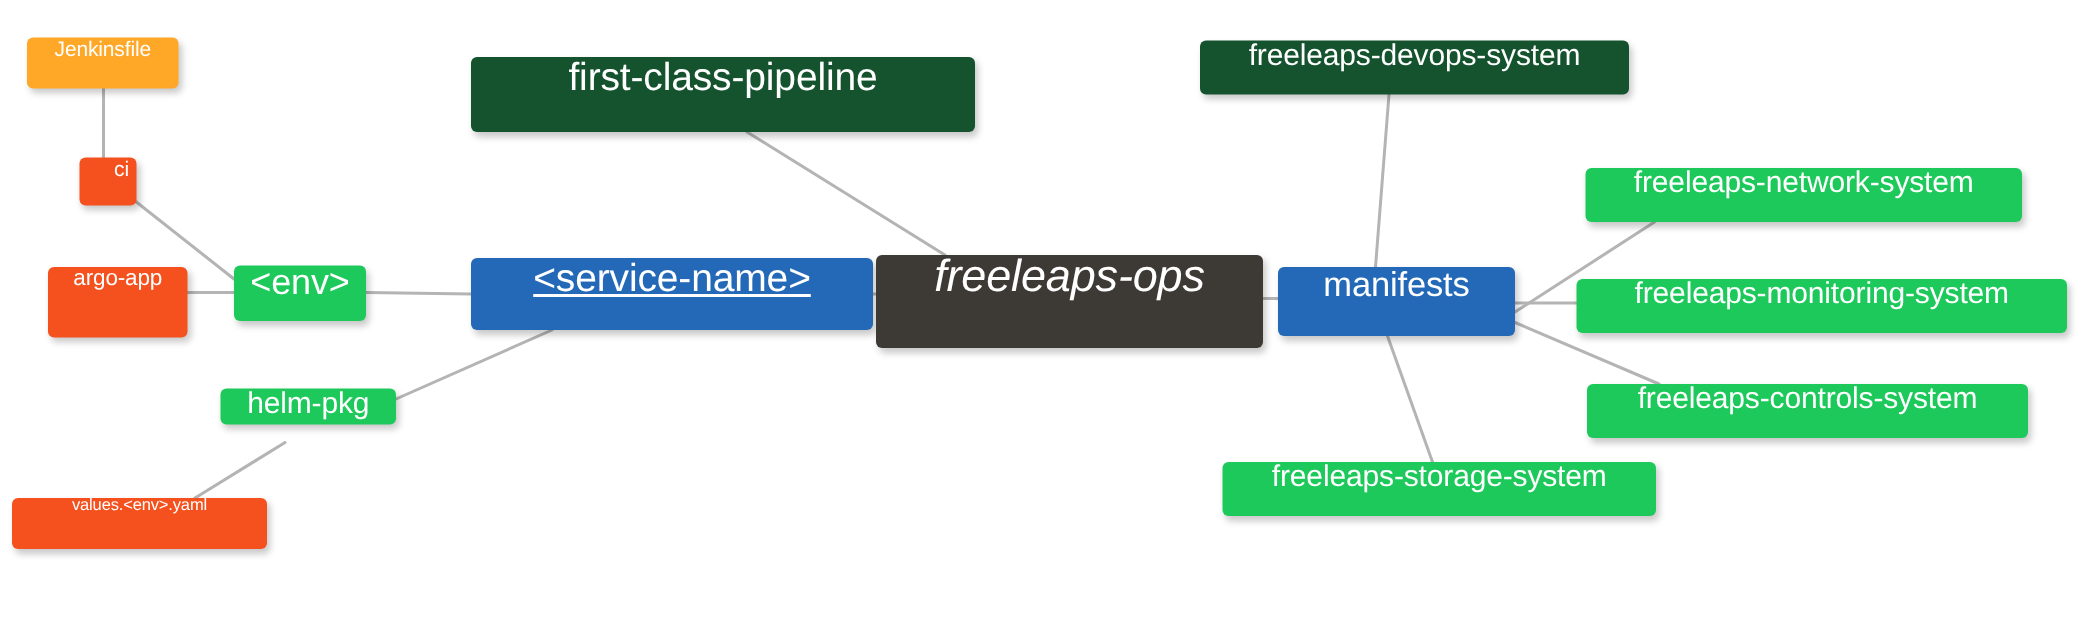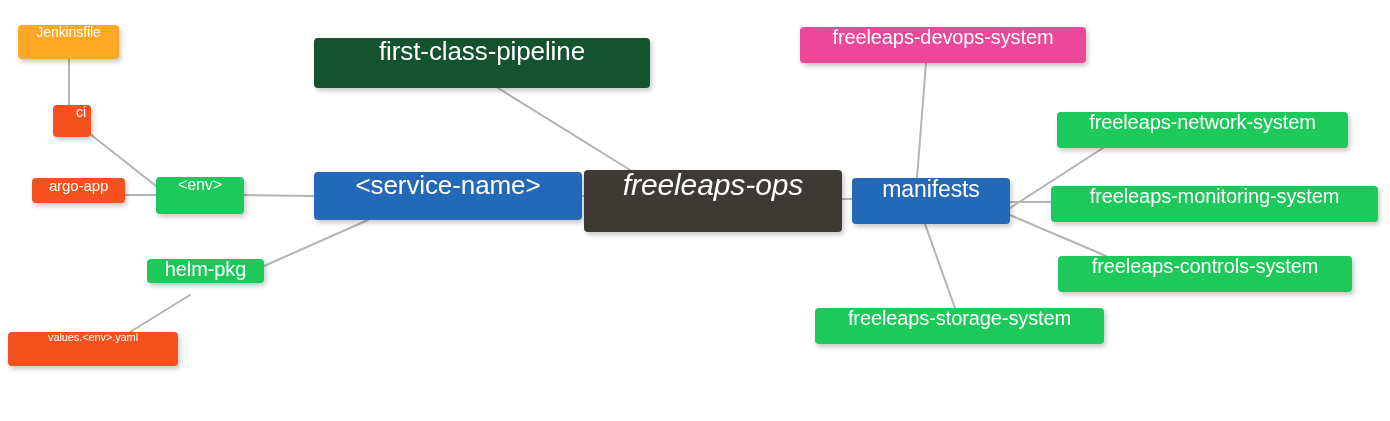--- a/index.html
+++ b/index.html
@@ -66,45 +66,45 @@
       <line x1="1010" y1="215" x2="1106" y2="256" stroke="#b4b4b4" stroke-width="2" stroke-linecap="round"></line>
       <line x1="925" y1="224" x2="955" y2="308" stroke="#b4b4b4" stroke-width="2" stroke-linecap="round"></line>
     </svg>
   <div id="node-layer">
       <div class="node" style="left: 18px; top: 25px; width: 101px; height: 34px; background: rgb(255, 167, 38); color: rgb(255, 255, 255); font-size: 14px;">
         <span class="node-label">Jenkinsfile</span>
       </div>
       <div class="node" style="left: 53px; top: 105px; width: 32px; height: 32px; background: rgb(244, 81, 30); color: rgb(255, 255, 255); font-size: 14px; padding-left: 28px;">
         <span class="node-label">ci</span>
       </div>
-      <div class="node" style="left: 32px; top: 178px; width: 93px; height: 25px; background: rgb(244, 81, 30); color: rgb(255, 255, 255); font-size: 15px;">
+      <div class="node" style="left: 32px; top: 178px; width: 93px; height: 47px; background: rgb(244, 81, 30); color: rgb(255, 255, 255); font-size: 15px;">
         <span class="node-label">argo-app</span>
       </div>
-      <div class="node" style="left: 156px; top: 177px; width: 88px; height: 37px; background: rgb(30, 201, 91); color: rgb(255, 255, 255); font-size: 16px;">
+      <div class="node" style="left: 156px; top: 177px; width: 88px; height: 37px; background: rgb(30, 201, 91); color: rgb(255, 255, 255); font-size: 24px;">
         <span class="node-label">&lt;env&gt;</span>
       </div>
       <div class="node" style="left: 147px; top: 259px; width: 117px; height: 24px; background: rgb(30, 201, 91); color: rgb(255, 255, 255); font-size: 20px;">
         <span class="node-label">helm-pkg</span>
       </div>
       <div class="node" style="left: 8px; top: 332px; width: 170px; height: 34px; background: rgb(244, 81, 30); color: rgb(255, 255, 255); font-size: 11px;">
         <span class="node-label">values.&lt;env&gt;.yaml</span>
       </div>
       <div class="node" style="left: 314px; top: 38px; width: 336px; height: 50px; background: #14532d; color: rgb(255, 255, 255); font-size: 26px;">
         <span class="node-label">first-class-pipeline</span>
       </div>
-      <div class="node" style="left: 314px; top: 172px; width: 268px; height: 48px; background: rgb(36, 105, 184); color: rgb(255, 255, 255); font-size: 26px;">
+      <div class="node" style="left: 314px; top: 172px; width: 268px; height: 48px; background: rgb(36, 105, 184); color: rgb(255, 255, 255); font-size: 26px; text-decoration: underline;">
         <span class="node-label">&lt;service-name&gt;</span>
       </div>
       <div class="node" style="left: 584px; top: 170px; width: 258px; height: 62px; background: rgb(61, 57, 53); color: rgb(255, 255, 255); font-size: 30px; font-style: italic;">
         <span class="node-label">freeleaps-ops</span>
       </div>
       <div class="node" style="left: 852px; top: 178px; width: 158px; height: 46px; background: rgb(36, 105, 184); color: rgb(255, 255, 255); font-size: 23px;">
         <span class="node-label">manifests</span>
       </div>
-      <div class="node" style="left: 800px; top: 27px; width: 286px; height: 36px; background: #ec4899; color: rgb(255, 255, 255); font-size: 20px;">
+      <div class="node" style="left: 800px; top: 27px; width: 286px; height: 36px; background: #14532d; color: rgb(255, 255, 255); font-size: 20px;">
         <span class="node-label">freeleaps-devops-system</span>
       </div>
       <div class="node" style="left: 1057px; top: 112px; width: 291px; height: 36px; background: rgb(30, 201, 91); color: rgb(255, 255, 255); font-size: 20px;">
         <span class="node-label">freeleaps-network-system</span>
       </div>
       <div class="node" style="left: 1051px; top: 186px; width: 327px; height: 36px; background: rgb(30, 201, 91); color: rgb(255, 255, 255); font-size: 20px;">
         <span class="node-label">freeleaps-monitoring-system</span>
       </div>
       <div class="node" style="left: 1058px; top: 256px; width: 294px; height: 36px; background: rgb(30, 201, 91); color: rgb(255, 255, 255); font-size: 20px;">
         <span class="node-label">freeleaps-controls-system</span>

